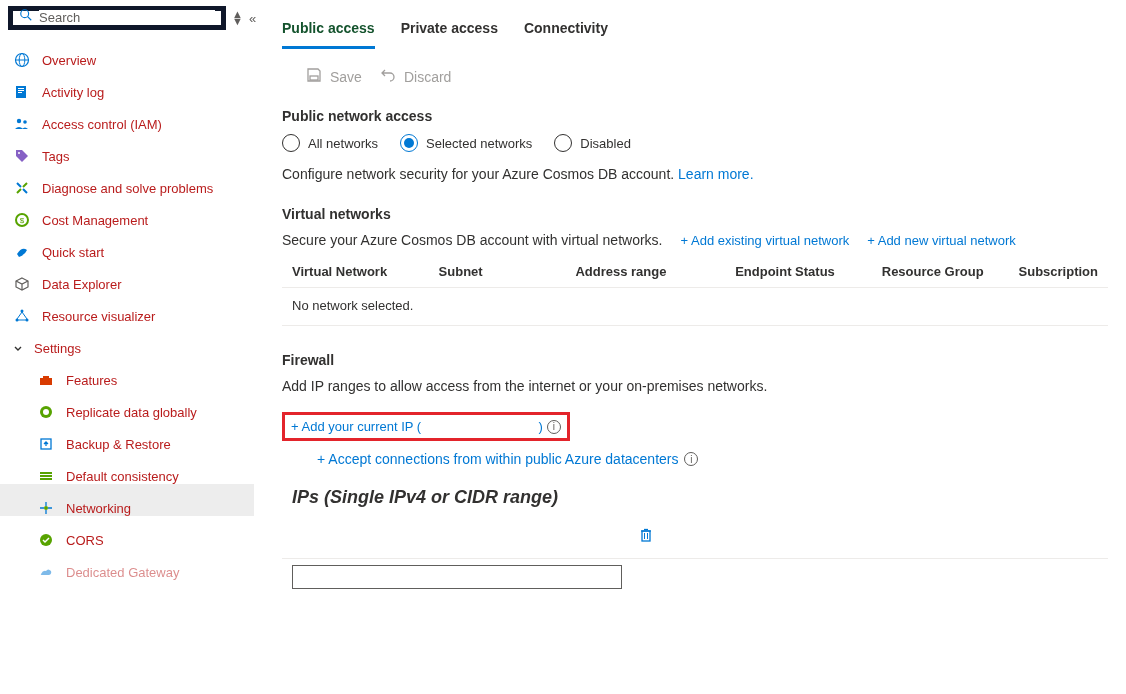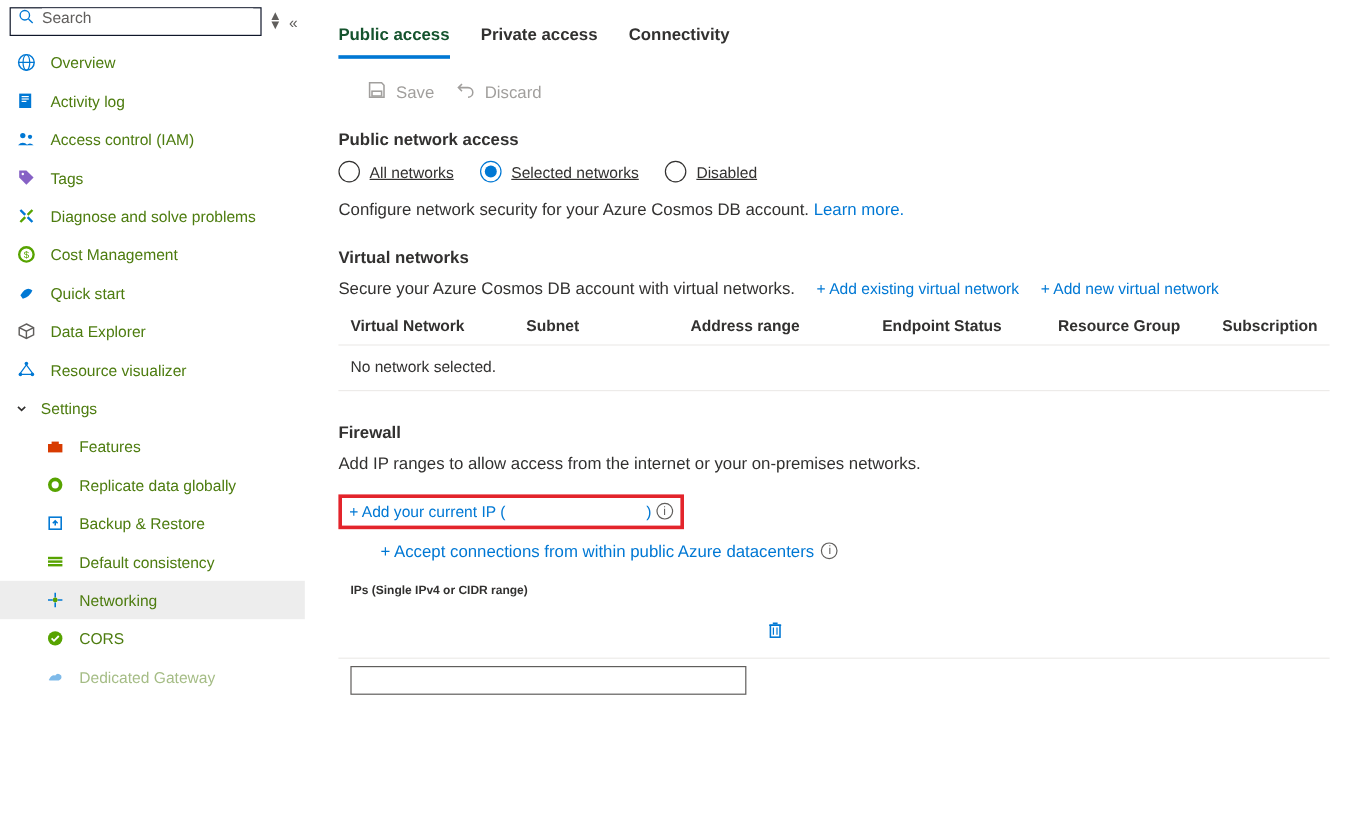--- a/index.html
+++ b/index.html
@@ -20,44 +20,44 @@
   }
   .search-row {
     display: flex;
     align-items: center;
     padding: 0 8px 6px 8px;
     gap: 6px;
   }
   .search-box {
     flex: 1;
     display: flex;
-    align-items: flex-start;
-    border: 1px solid #0f172a;
+    align-items: flex-end;
+    border: 5px solid #0f172a;
     height: 24px;
     padding: 0 6px;
     gap: 6px;
   }
   .search-box input {
     border: none;
     outline: none;
     font-size: 13px;
     flex: 1;
     color: #605e5c;
   }
   .search-box input::placeholder { color: #605e5c; }
   .nav-list { list-style: none; }
   .nav-item {
     display: flex;
-    align-items: center;
+    align-items: flex-end;
     height: 32px;
     padding-left: 14px;
     gap: 12px;
     cursor: pointer;
     font-size: 13px;
-    color: #4d7c0f;
+    color: #b91c1c;
   }
   .nav-item.sub { padding-left: 38px; }
   .nav-item.selected { background: #ededed; }
   .nav-item .icon {
     width: 16px;
     height: 16px;
     display: flex;
     align-items: center;
     justify-content: center;
     flex-shrink: 0;
@@ -108,21 +108,20 @@
     font-weight: 600;
     color: #323130;
     margin-top: 4px;
     margin-bottom: 10px;
   }
   .radio-row {
     display: flex;
     gap: 22px;
     align-items: center;
     margin-bottom: 14px;
-    text-decoration: underline;
   }
   .radio-opt {
     display: flex;
     align-items: center;
     gap: 8px;
     cursor: pointer;
   }
   .radio-circle {
     width: 18px; height: 18px;
     border: 1px solid #323130;
@@ -164,39 +163,40 @@
     align-items: center;
     gap: 6px;
     font-size: 14px;
     margin-top: 4px;
     padding: 4px 0;
     margin-left: 35px;
   }
   .highlight-box {
     border: 3px solid #e3242b;
     display: inline-flex;
-    align-items: flex-start;
+    align-items: center;
     padding: 4px 6px;
     gap: 4px;
     margin-bottom: 2px;
   }
   .info-icon {
     width: 14px; height: 14px;
     border: 1px solid #605e5c;
     border-radius: 50%;
     font-size: 10px;
     display: inline-flex;
     align-items: center;
     justify-content: center;
     color: #605e5c;
   }
   .ips-header {
     font-weight: 600;
-    font-size: 10px;
+    font-size: 18px;
     padding: 16px 0 10px 10px;
+    font-style: italic;
   }
   .ips-row {
     display: flex;
     align-items: center;
     gap: 16px;
     padding: 6px 0 10px 10px;
     border-bottom: 1px solid #edebe9;
   }
   .ip-input-empty {
     width: 330px;

